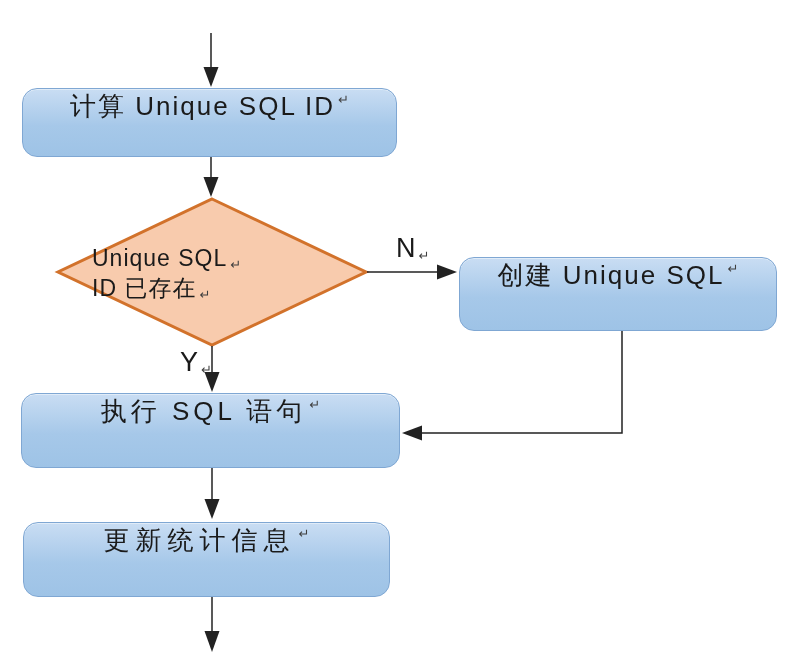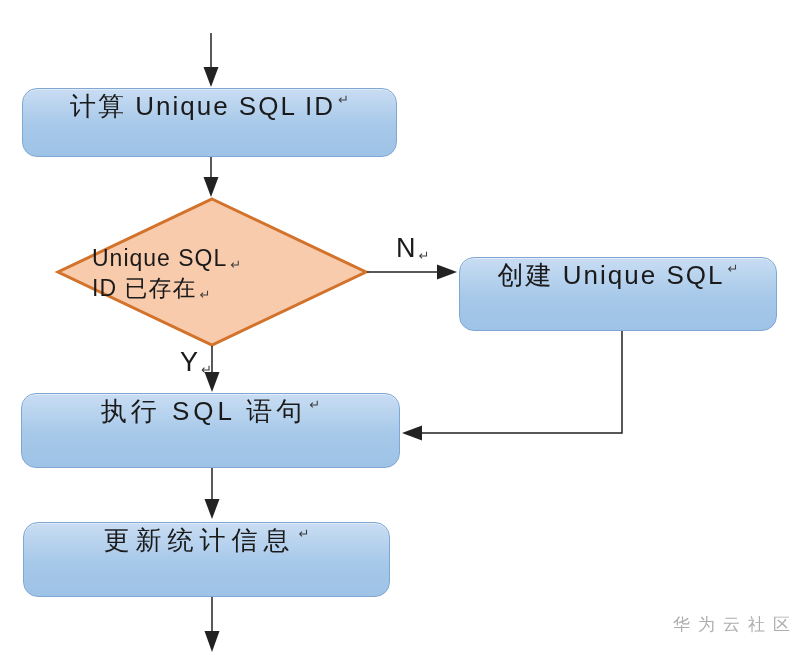--- a/index.html
+++ b/index.html
@@ -148,17 +148,14 @@
   <div class="node" style="left:21px;top:393px;width:379px;height:75px;letter-spacing:4px;">
     <span>执行 SQL 语句</span>
       <span class="pmark">↵</span>
   </div>
 
   <div class="node" style="left:23px;top:522px;width:367px;height:75px;letter-spacing:6px;">
     <span>更新统计信息</span>
       <span class="pmark">↵</span>
   </div>
 
-  <div class="watermark">
-    <span>华为云社区</span>
-  </div>
 
 </div>
 
 </body></html>

